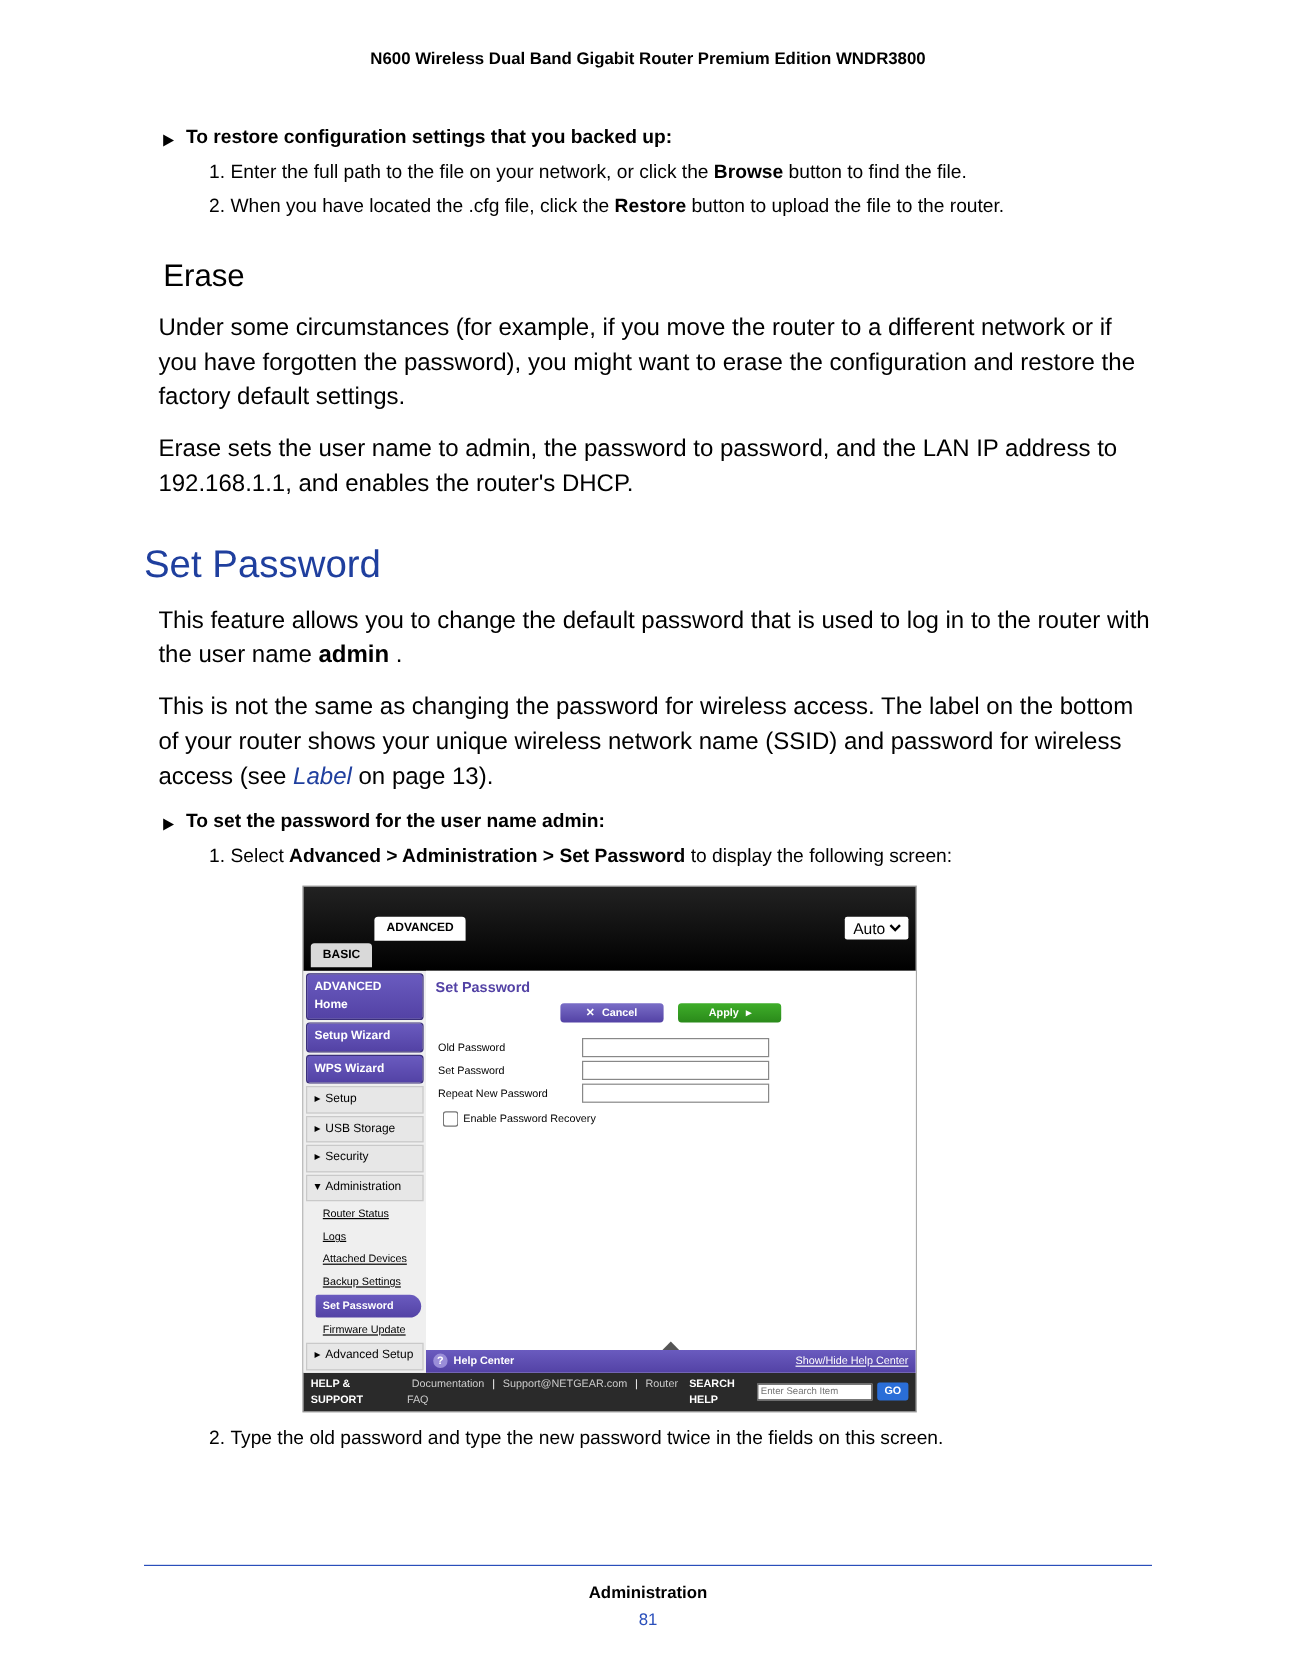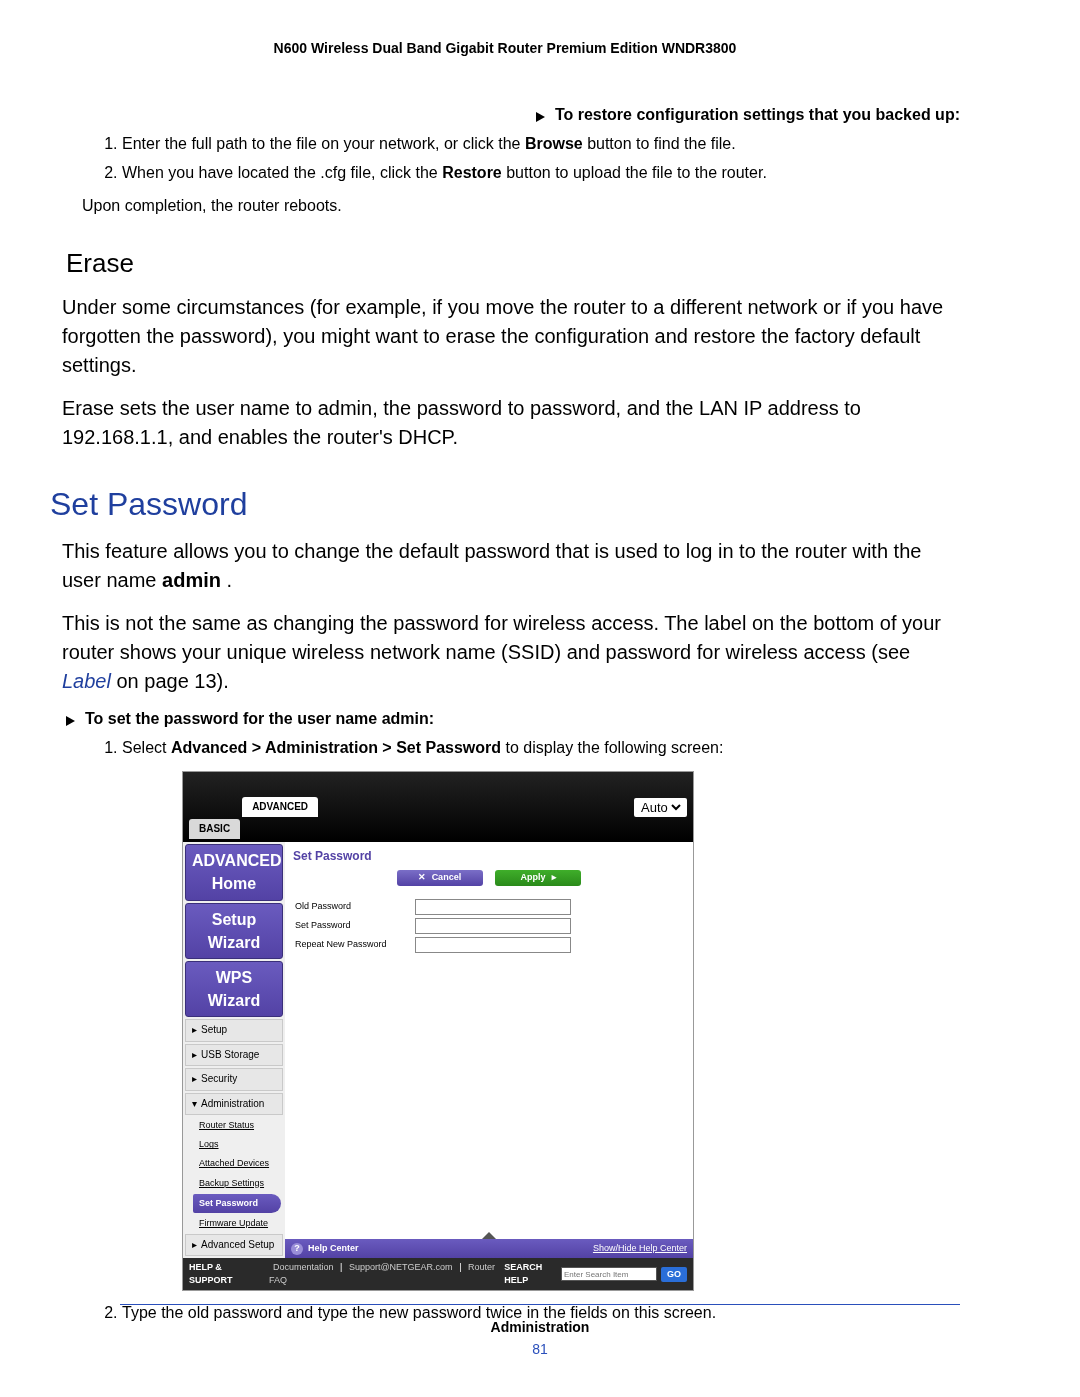--- a/index.html
+++ b/index.html
@@ -6,21 +6,21 @@
     margin: 0;
     background: #fff;
     font-family: Arial, Helvetica, sans-serif;
     color: #000;
   }
   .page {
     width: 1080px;
     height: 1397px;
     position: relative;
     box-sizing: border-box;
-    padding: 40px 120px 0 50px;
+    padding: 40px 120px 0 120px;
   }
   .doc-header {
     text-align: center;
     font-size: 14px;
     font-weight: bold;
     margin-bottom: 50px;
   }
   .arrow-item {
     display: flex;
     align-items: flex-start;
@@ -77,25 +77,24 @@
     margin-left: auto;
     display:flex; align-items:center;
     background:#fff; border-radius:2px; padding:1px 3px;
   }
   .r-auto select{ font-size:13px; border:none; background:transparent; }
   .r-body { display:flex; background:#f0f0f0; }
   .r-side { width:102px; background:#efefef; }
   .side-btn {
     display:block;
     background: linear-gradient(#6a5bbf,#5342a5);
-    color:#fff; font-weight:bold; font-size:16px;
+    color:#fff; font-weight:bold; font-size:10px;
     padding:4px 6px; margin:2px;
     border:1px solid #3a2f7a; border-radius:3px;
     cursor:pointer;
-    text-align:center;
   }
   .side-item {
     display:flex; align-items:center;
     background:#e7e7e7; border:1px solid #c9c9c9;
     margin:2px; padding:3px 6px; font-size:10px;
     cursor:pointer;
   }
   .side-item .caret { margin-right:4px; }
   .side-sub {
     margin: 0 4px 2px 14px;
@@ -169,37 +168,36 @@
   .page-footer .rule { border-top: 1px solid #2a4fbb; margin-bottom: 14px; }
   .page-footer .sec  { font-weight: bold; font-size: 14px; }
   .page-footer .num  { color: #2a4fbb; font-size: 14px; margin-top: 6px; }
 </style>
 </head>
 <body>
 
 <div class="page">
   <div class="doc-header">N600 Wireless Dual Band Gigabit Router Premium Edition WNDR3800</div>
 
-  <div class="arrow-item" style="margin-left:34px;justify-content:flex-end;">
+  <div class="arrow-item" style="margin-left:34px;">
     <span class="tri"></span>
     <span class="txt">To restore configuration settings that you backed up:</span>
   </div>
   <ol class="ol">
     <li>
       <span>Enter the full path to the file on your network, or click the </span>
       <span class="b">Browse</span>
       <span> button to find the file.</span>
     </li>
     <li>
       <span>When you have located the .cfg file, click the </span>
       <span class="b">Restore</span>
       <span> button to upload the file to the router.</span>
     </li>
   </ol>
-  <div class="indent-p">Upon completion, the router reboots.</div>
 
   <h2 class="erase">Erase</h2>
   <div class="body-p">Under some circumstances (for example, if you move the router to a different network or if you have forgotten the password), you might want to erase the configuration and restore the factory default settings.</div>
   <div class="body-p">Erase sets the user name to admin, the password to password, and the LAN IP address to 192.168.1.1, and enables the router's DHCP.</div>
 
   <h1 class="setpw">Set Password</h1>
   <div class="body-p">
     <span>This feature allows you to change the default password that is used to log in to the router with the user name </span>
     <span class="b">admin</span>
     <span>.</span>
@@ -281,20 +279,24 @@
                   <input class="r-inp" style="">
                 </div>
               <div class="r-row">
                   <span class="r-lbl">Set Password</span>
                   <input class="r-inp" style="">
                 </div>
               <div class="r-row">
                   <span class="r-lbl">Repeat New Password</span>
                   <input class="r-inp" style="">
                 </div>
+              <div class="r-chk">
+                  <input type="checkbox" style="">
+                  <span>Enable Password Recovery</span>
+                </div>
             </div>
             <div class="arrow-up"></div>
             <div class="r-help">
               <span><span class="q">?</span><span class="b">Help Center</span></span>
               <span style="text-decoration:underline;cursor:pointer">Show/Hide Help Center</span>
             </div>
           </div>
         </div>
         <div class="r-foot">
           <span class="hs">HELP &amp; SUPPORT</span>

